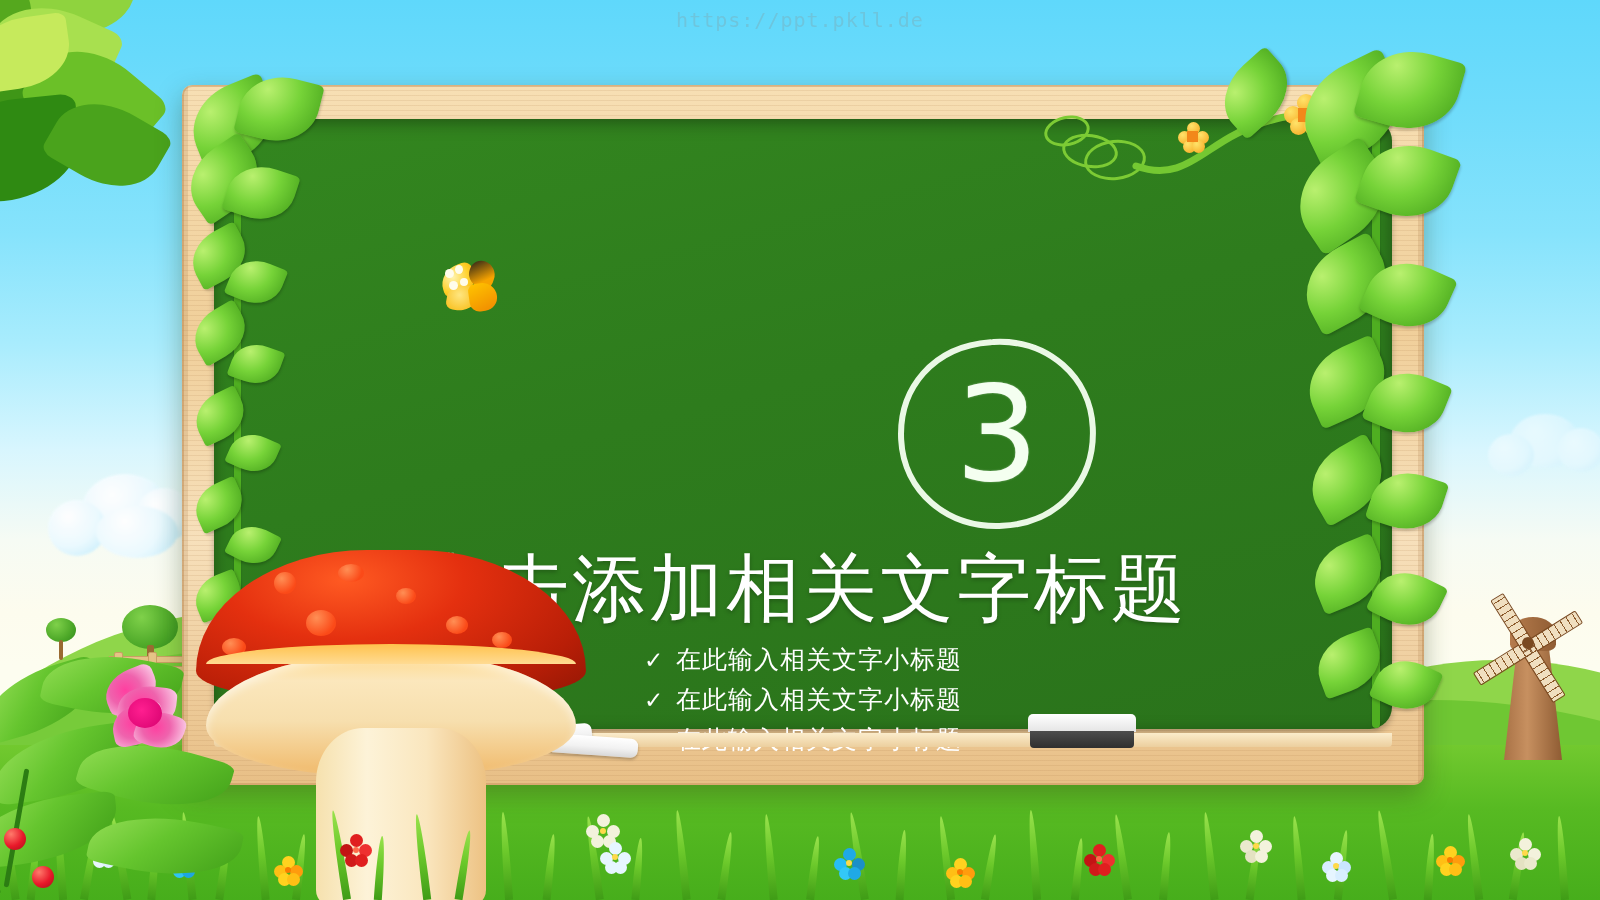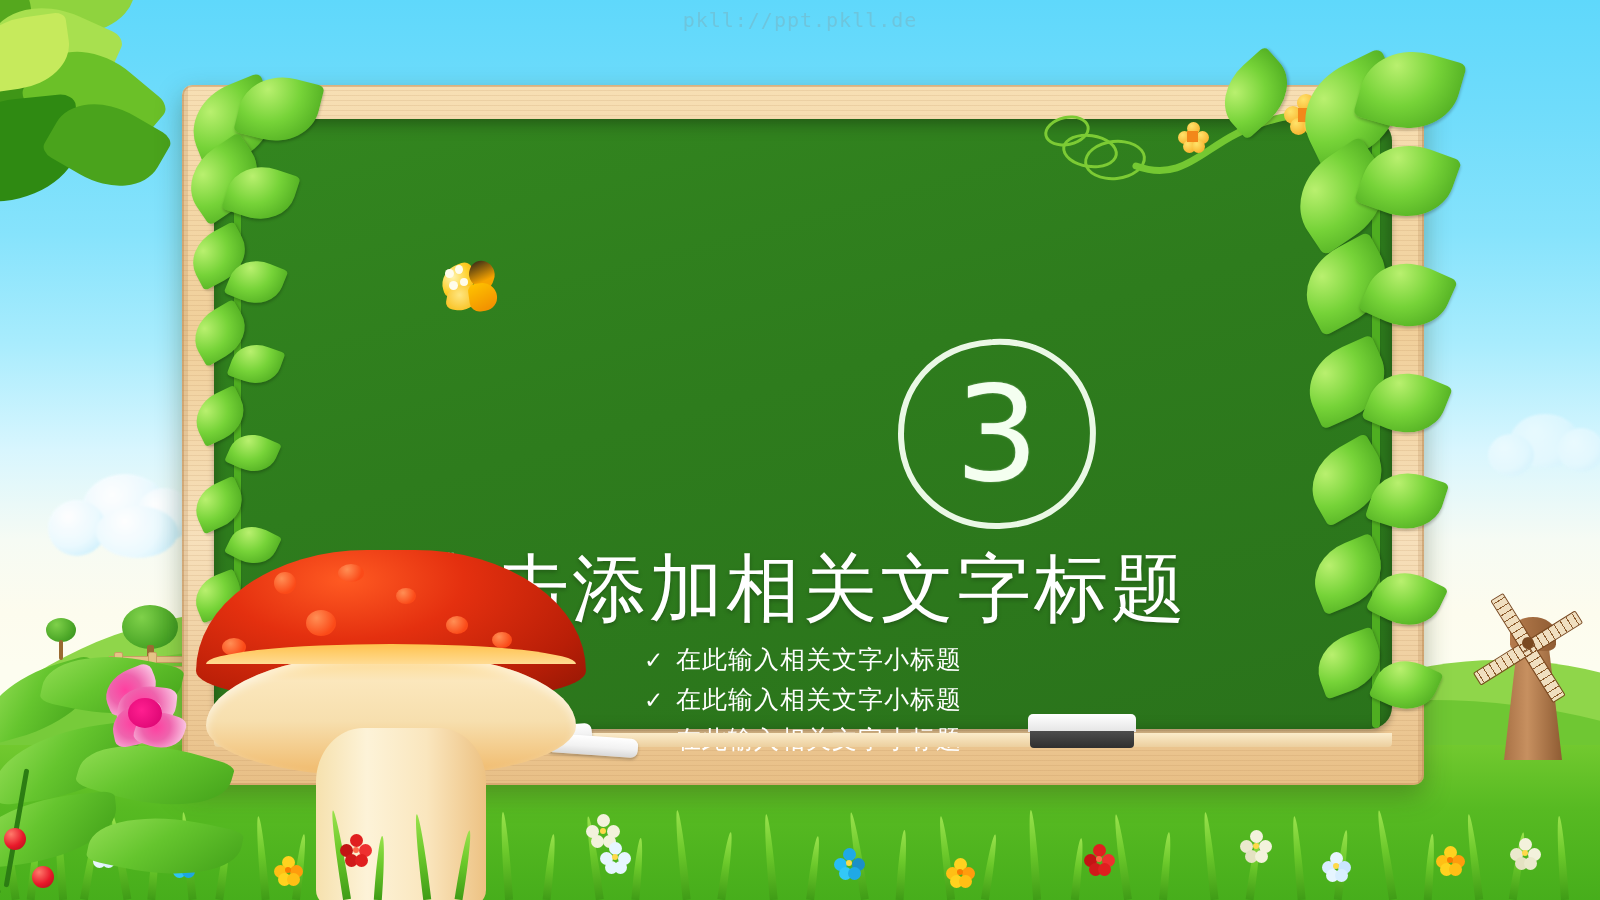--- a/index.html
+++ b/index.html
@@ -605,15 +605,15 @@
   </div>
 
   <div class="pink-bfly">
     <div class="w" style="left:6px;top:2px;width:54px;height:40px;transform:rotate(-22deg);"></div>
     <div class="w" style="left:20px;top:18px;width:58px;height:42px;transform:rotate(6deg);"></div>
     <div class="w" style="left:14px;top:36px;width:52px;height:40px;transform:rotate(-12deg);"></div>
     <div class="w" style="left:38px;top:44px;width:48px;height:36px;transform:rotate(18deg);"></div>
     <div style="position:absolute;left:30px;top:30px;width:34px;height:30px;border-radius:50%;background:radial-gradient(circle at 40% 40%,#ff1f90,#d6006e);"></div>
   </div>
 
-  <div class="watermark">pkll://ppt.pkll.de</div>
+  <div class="watermark">https://ppt.pkll.de</div>
 
 </div>
 
 </body></html>

